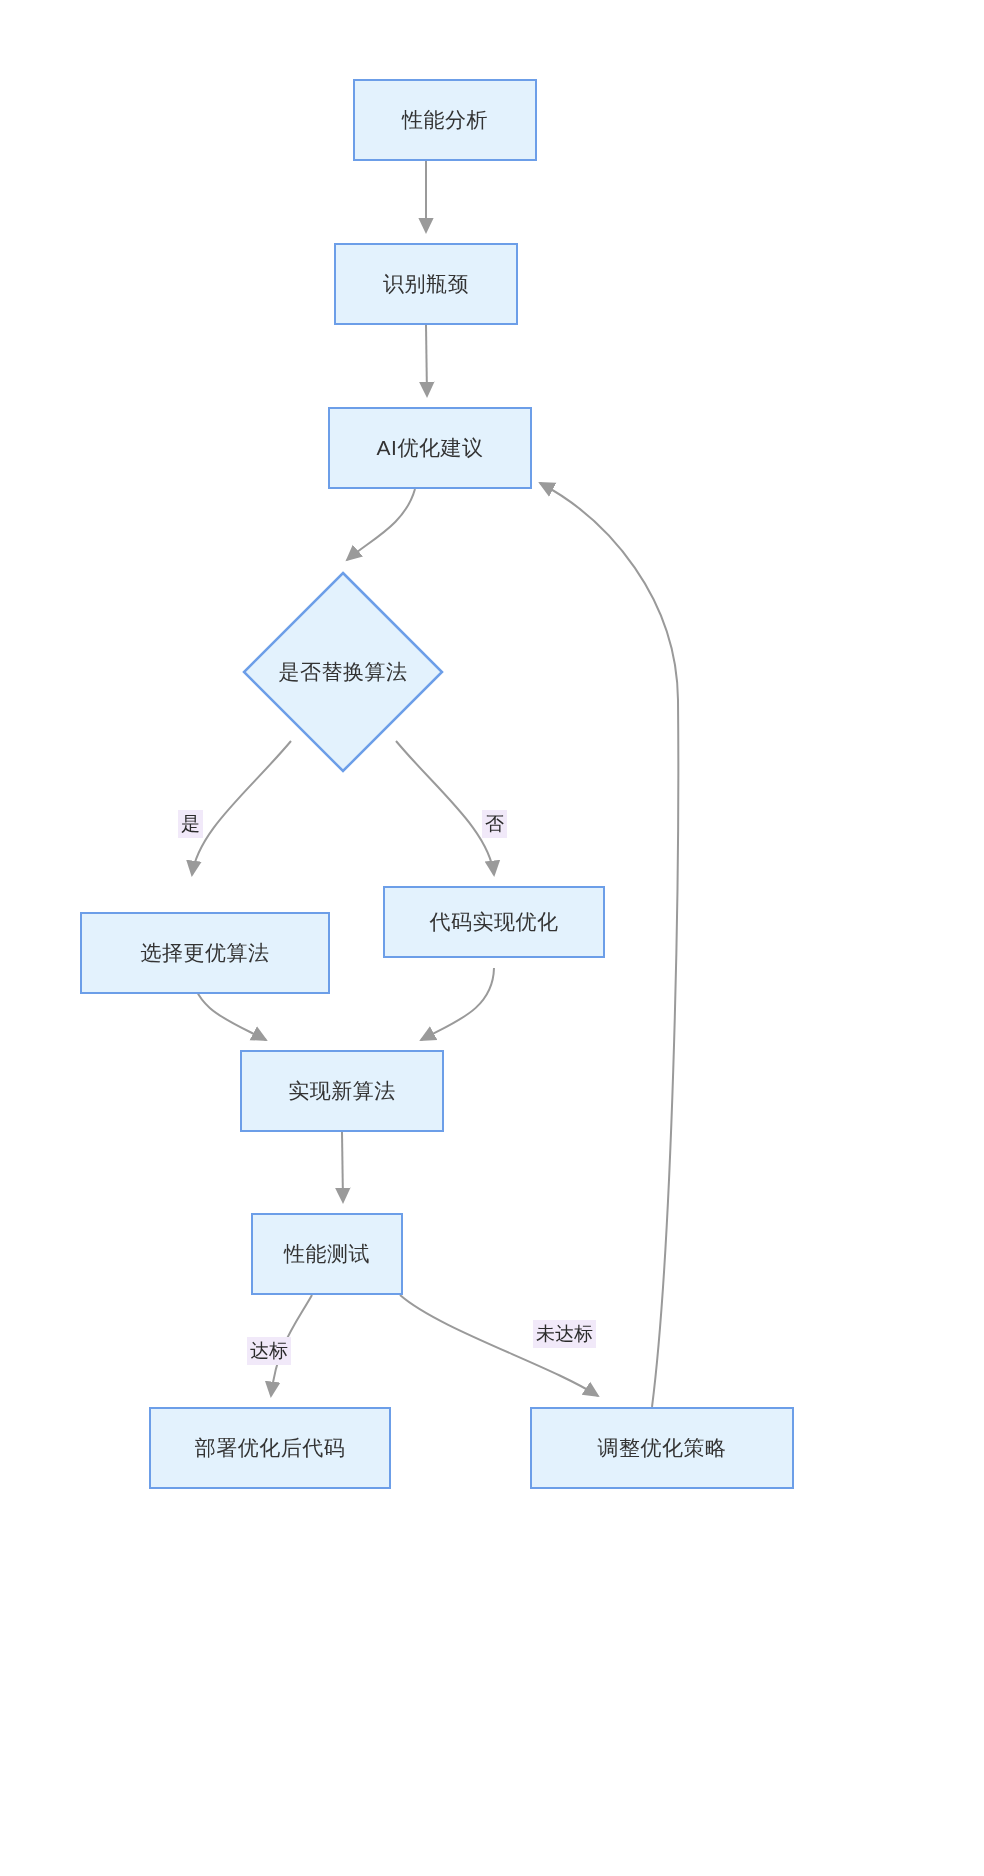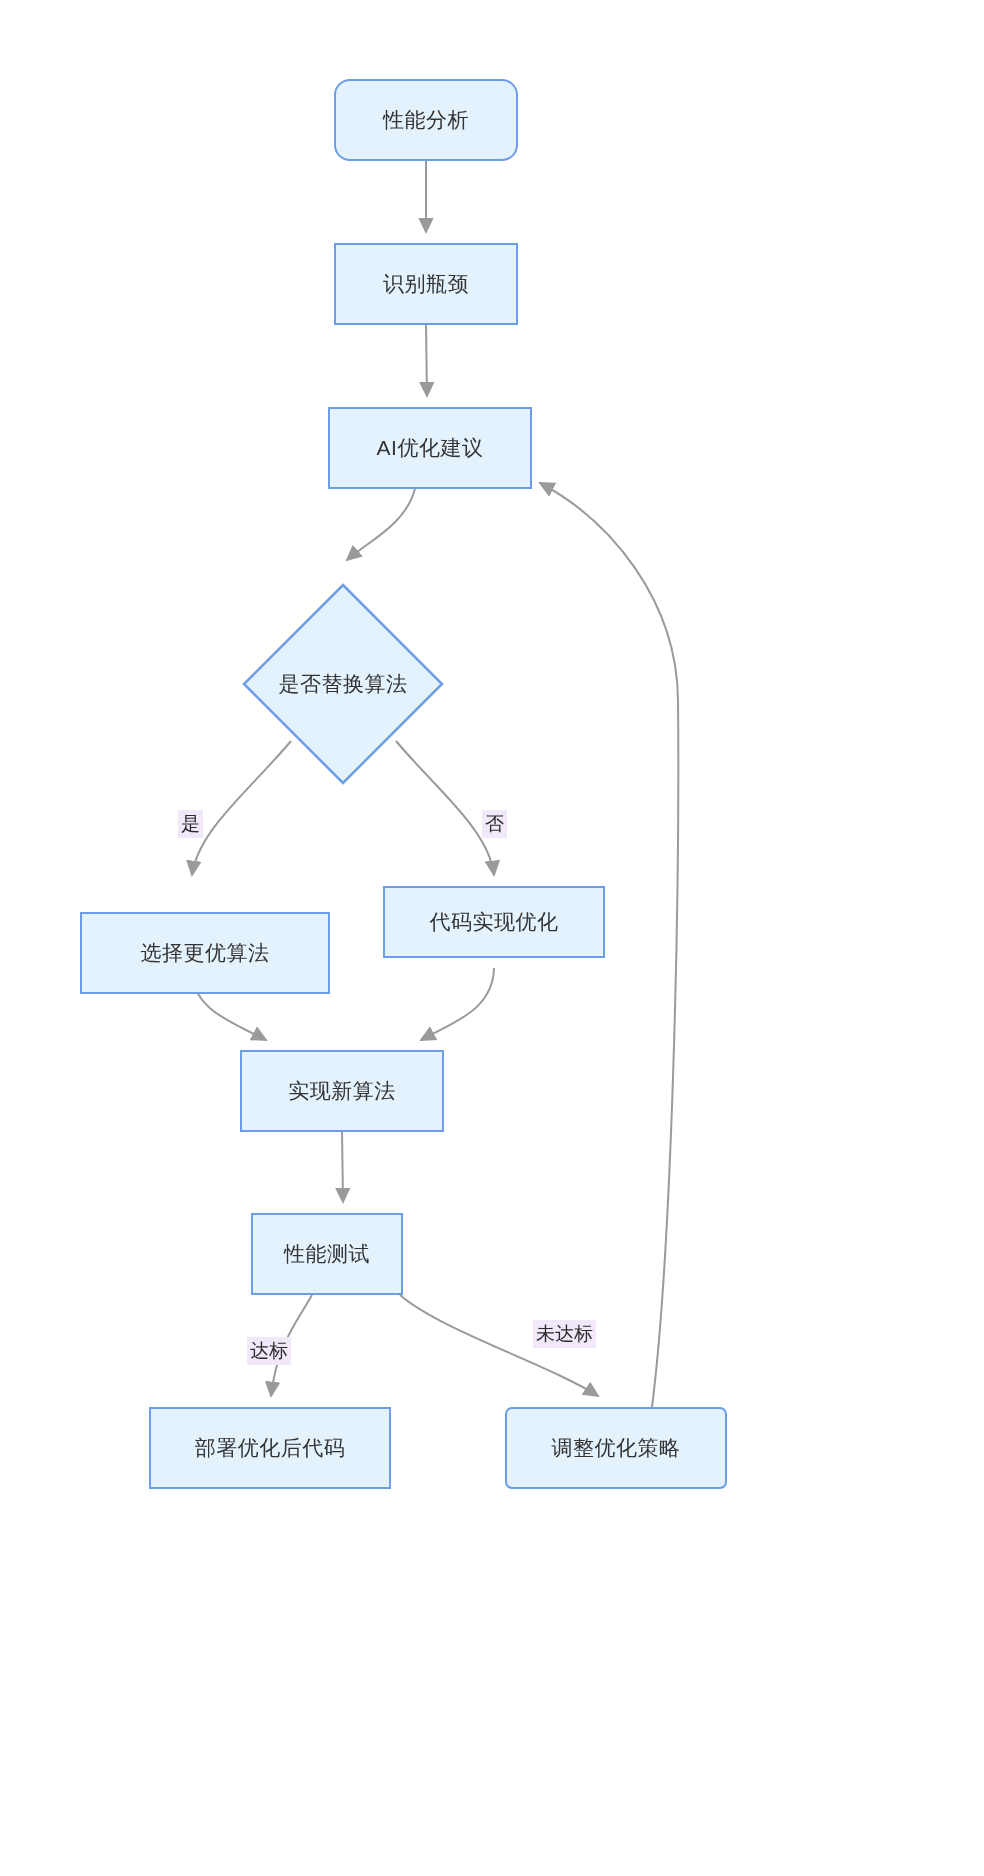--- a/index.html
+++ b/index.html
@@ -101,33 +101,33 @@
 
     <path d="M342,1132 L343,1202" fill="none" stroke="#9a9a9a" stroke-width="2" marker-end="url(#arrowhead)"></path>
 
     <path d="M312,1295 C295,1325 277,1345 271,1396" fill="none" stroke="#9a9a9a" stroke-width="2" marker-end="url(#arrowhead)"></path>
 
     <path d="M400,1295 C440,1330 550,1365 598,1396" fill="none" stroke="#9a9a9a" stroke-width="2" marker-end="url(#arrowhead)"></path>
 
     <path d="M652,1407 C672,1250 680,900 678,700 C677,600 610,520 540,483" fill="none" stroke="#9a9a9a" stroke-width="2" marker-end="url(#arrowhead)"></path>
   </svg>
 
-  <div class="node" style="left:334px; top:79px; width:184px; height:82px;border-radius:16px;">
+  <div class="node" style="left:353px; top:79px; width:184px; height:82px;">
     <span>性能分析</span>
   </div>
 
   <div class="node" style="left:334px; top:243px; width:184px; height:82px;">
     <span>识别瓶颈</span>
   </div>
 
   <div class="node" style="left:328px; top:407px; width:204px; height:82px;">
     <span>AI优化建议</span>
   </div>
 
-  <div class="node-decision" style="left:241px; top:582px; width:204px; height:204px;justify-content:center;">
+  <div class="node-decision" style="left:241px; top:570px; width:204px; height:204px;justify-content:center;">
     <svg class="diamond-shape" viewBox="0 0 204 204" preserveAspectRatio="none">
       <polygon points="102,3 201,102 102,201 3,102" fill="#e3f2fd" stroke="#6c9ee8" stroke-width="2.5"></polygon>
     </svg>
     <span class="diamond-label">是否替换算法</span>
   </div>
 
   <div class="node" style="left:80px; top:912px; width:250px; height:82px;">
     <span>选择更优算法</span>
   </div>
 
@@ -140,21 +140,21 @@
   </div>
 
   <div class="node" style="left:251px; top:1213px; width:152px; height:82px;">
     <span>性能测试</span>
   </div>
 
   <div class="node" style="left:149px; top:1407px; width:242px; height:82px;">
     <span>部署优化后代码</span>
   </div>
 
-  <div class="node" style="left:505px; top:1407px; width:222px; height:82px;border-radius:7px;">
+  <div class="node" style="left:530px; top:1407px; width:264px; height:82px;">
     <span>调整优化策略</span>
   </div>
 
   <div class="edge-label" style="left:178px; top:810px;">
     <span>是</span>
   </div>
 
   <div class="edge-label" style="left:482px; top:810px;">
     <span>否</span>
   </div>

